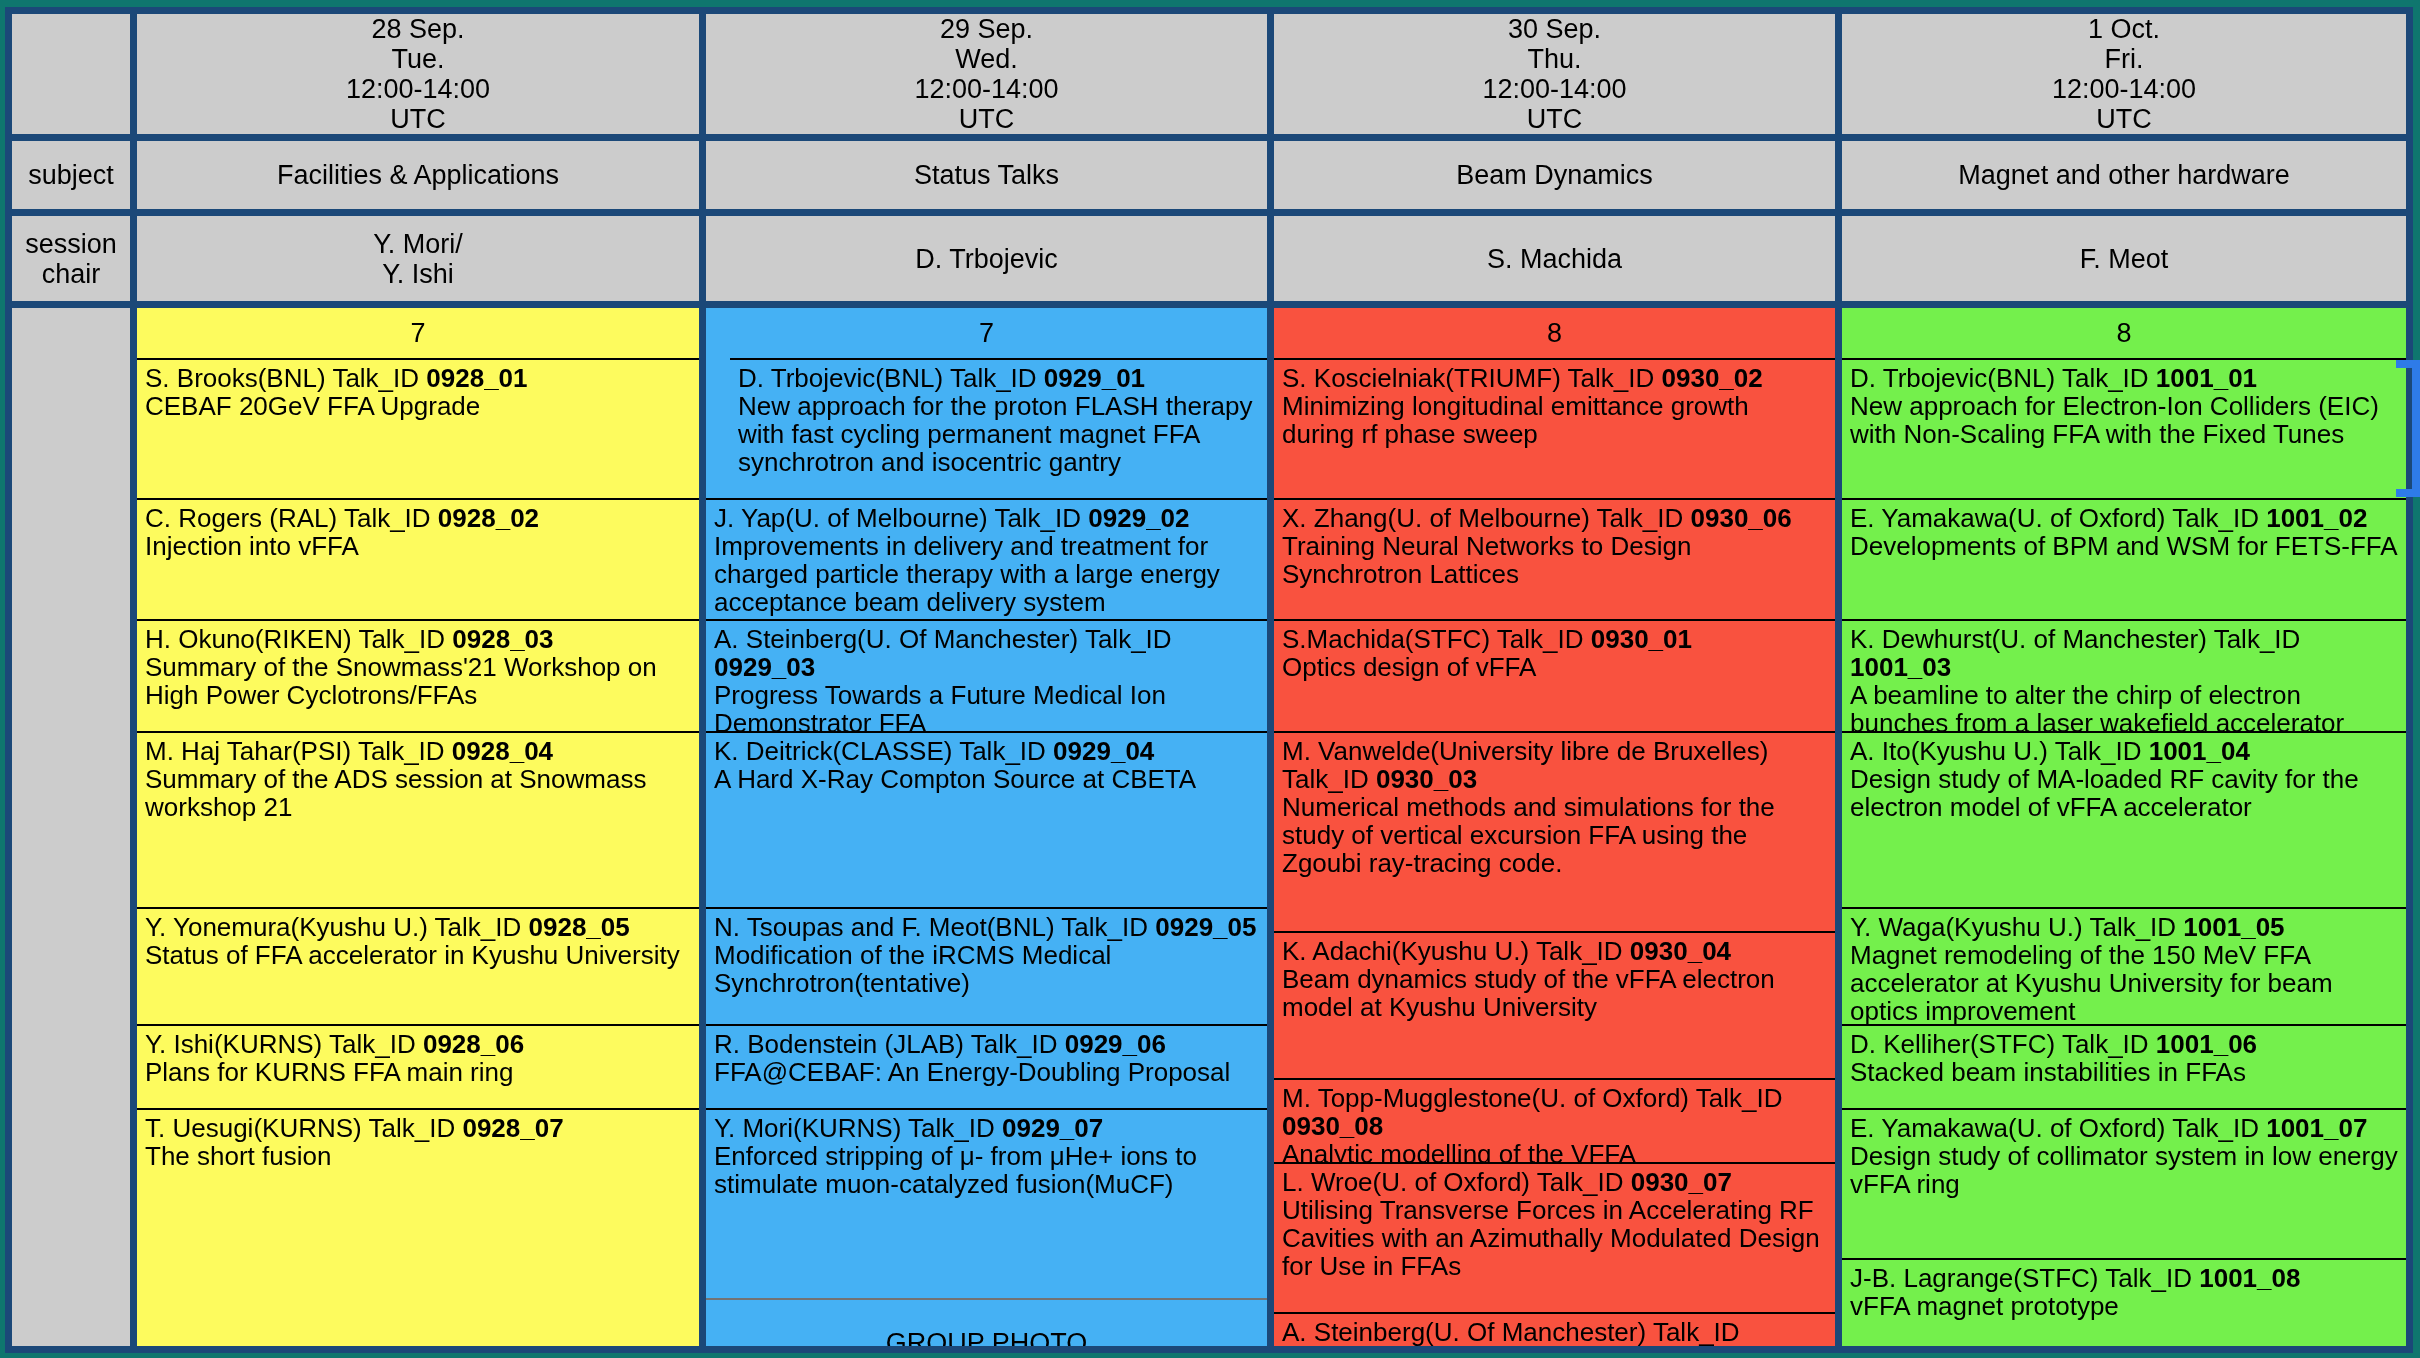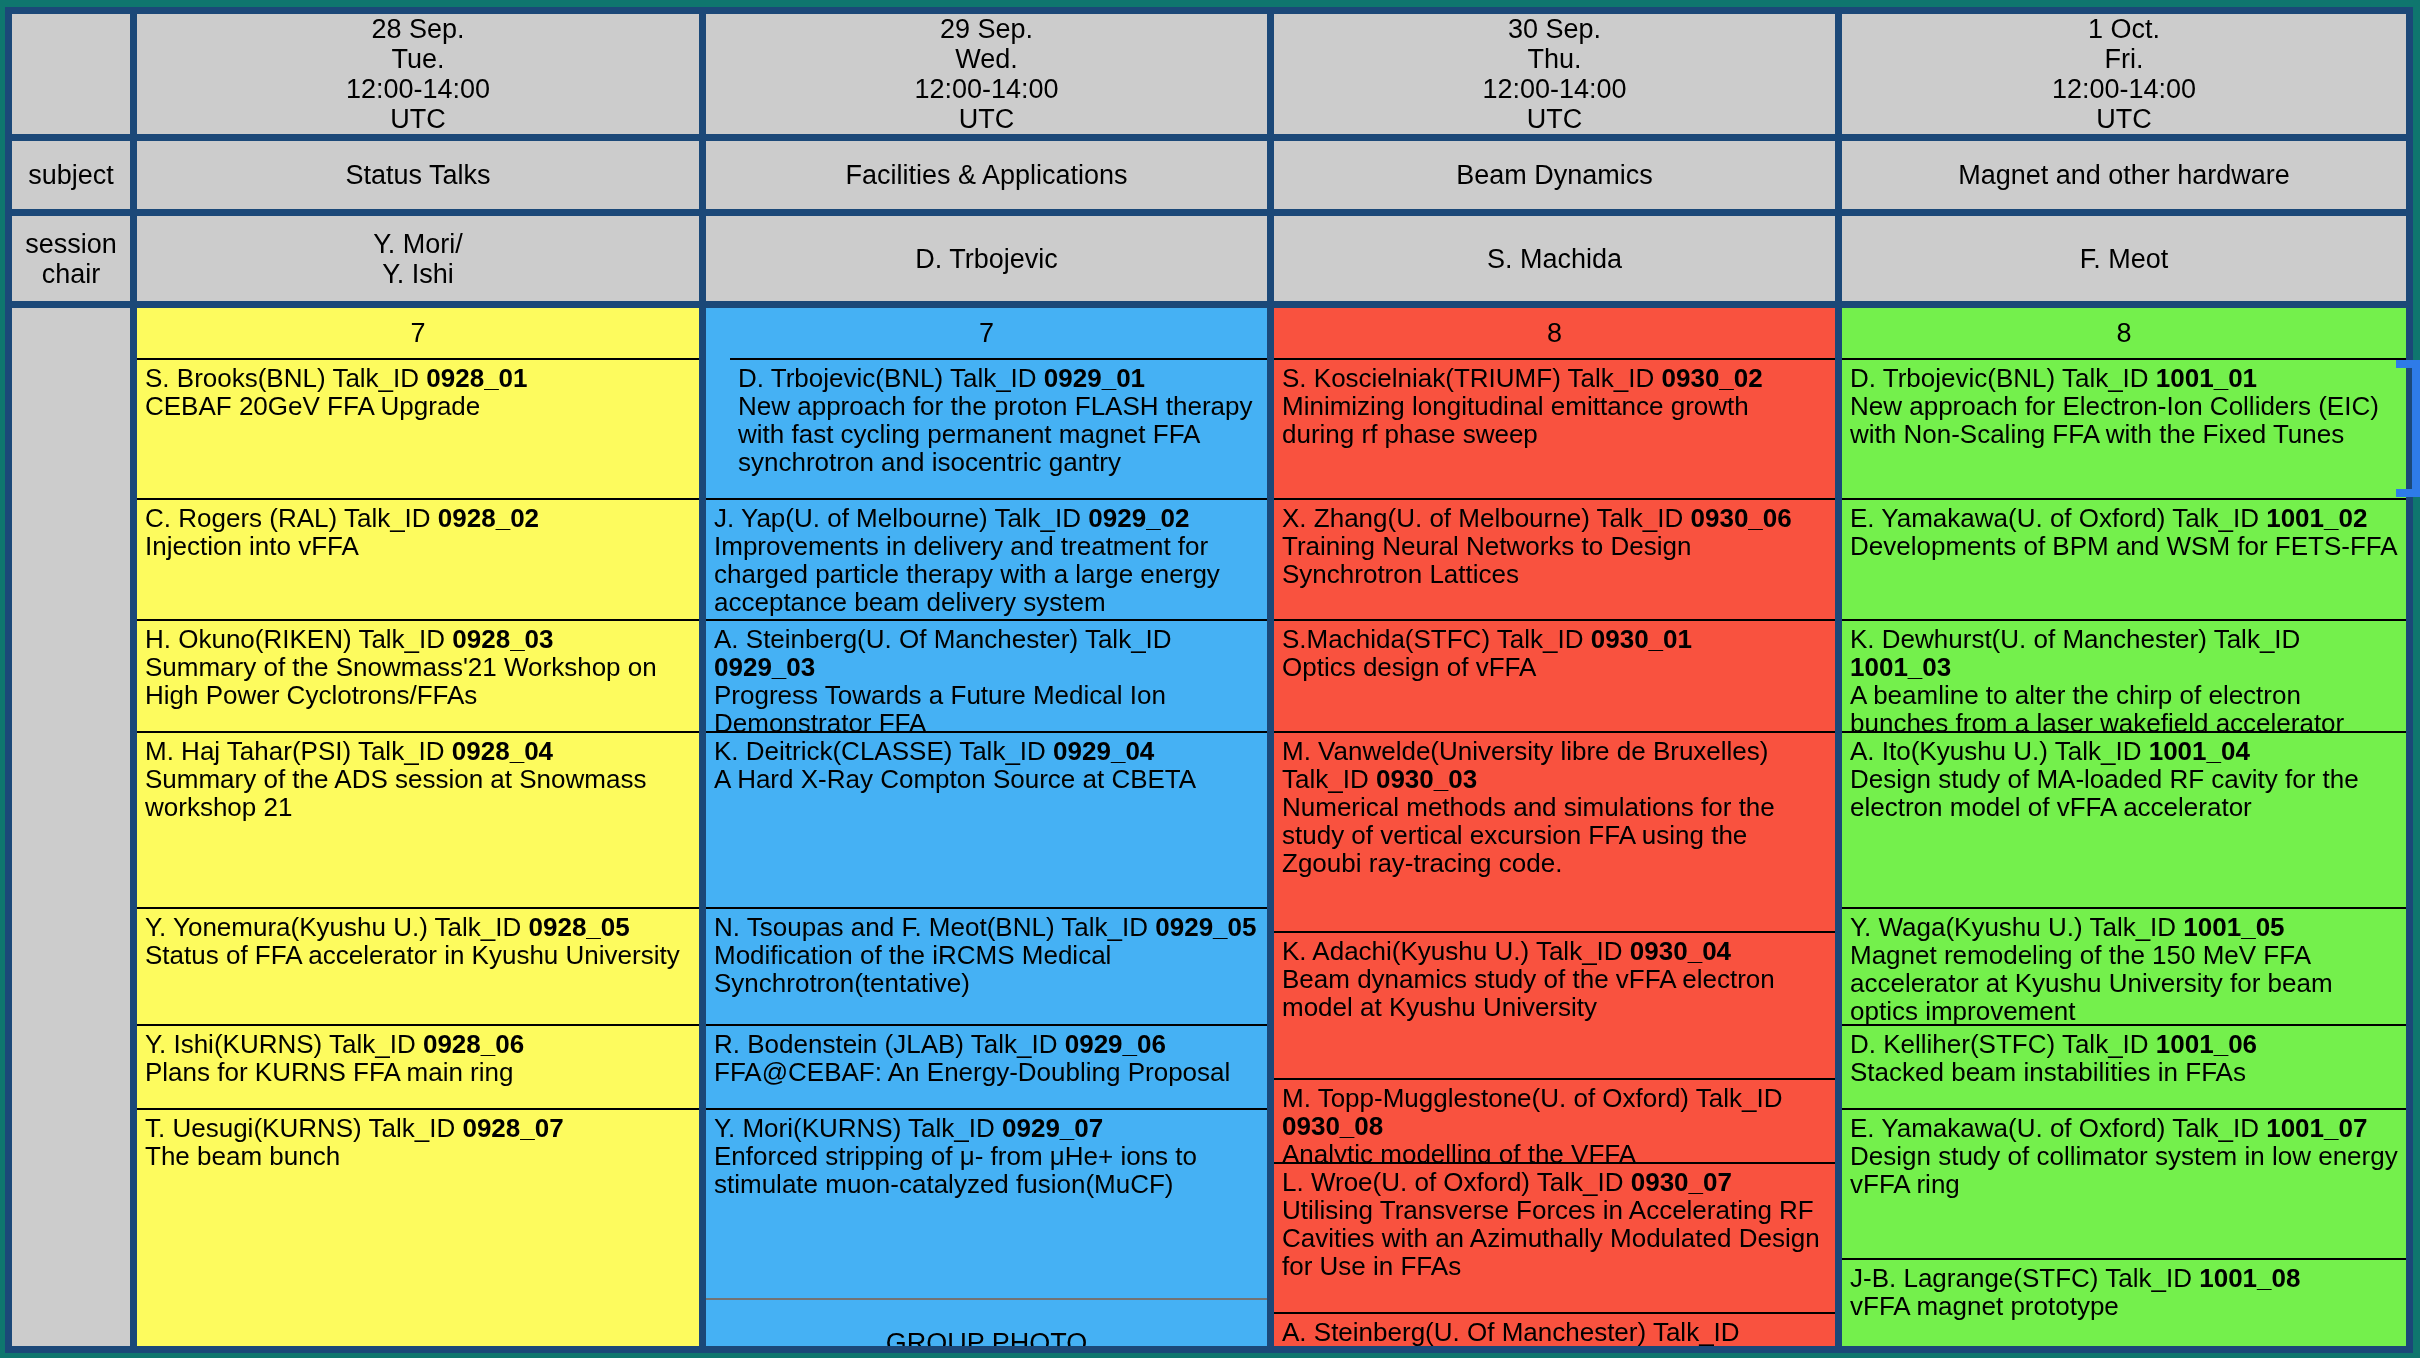--- a/index.html
+++ b/index.html
@@ -48,22 +48,22 @@
         <span>12:00-14:00</span>
         <span>UTC</span>
       </div>
       <div class="cell head-cell">
         <span>1 Oct.</span>
         <span>Fri.</span>
         <span>12:00-14:00</span>
         <span>UTC</span>
       </div>
       <div class="cell pre">subject</div>
+      <div class="cell">Facilities &amp; Applications</div>
       <div class="cell">Status Talks</div>
-      <div class="cell">Facilities &amp; Applications</div>
       <div class="cell">Beam Dynamics</div>
       <div class="cell">Magnet and other hardware</div>
       <div class="cell pre">session
 chair</div>
       <div class="cell pre">Y. Mori/
 Y. Ishi</div>
       <div class="cell pre">D. Trbojevic</div>
       <div class="cell pre">S. Machida</div>
       <div class="cell pre">F. Meot</div>
       <div class="cell"></div>
@@ -88,21 +88,21 @@
         <div class="talk" style="height: 117px;">
           <div><span>Y. Yonemura(Kyushu U.)</span> <span>Talk_ID</span> <b>0928_05</b></div>
           <div>Status of FFA accelerator in Kyushu University</div>
         </div>
         <div class="talk" style="height: 84px;">
           <div><span>Y. Ishi(KURNS)</span> <span>Talk_ID</span> <b>0928_06</b></div>
           <div>Plans for KURNS FFA main ring</div>
         </div>
         <div class="talk" style="height: 238px;">
           <div><span>T. Uesugi(KURNS)</span> <span>Talk_ID</span> <b>0928_07</b></div>
-          <div>The beam bunch</div>
+          <div>The short fusion</div>
         </div>
       </div>
       <div class="day-col" style="background: rgb(69, 177, 244);">
         <div class="count" style="height: 50px;">7</div>
         <div class="talk" style="height: 140px; margin-left: 24px;">
           <div><span>D. Trbojevic(BNL)</span> <span>Talk_ID</span> <b>0929_01</b></div>
           <div>New approach for the proton FLASH therapy with fast cycling permanent magnet FFA synchrotron and isocentric gantry</div>
         </div>
         <div class="talk" style="height: 121px;">
           <div><span>J. Yap(U. of Melbourne)</span> <span>Talk_ID</span> <b>0929_02</b></div>

